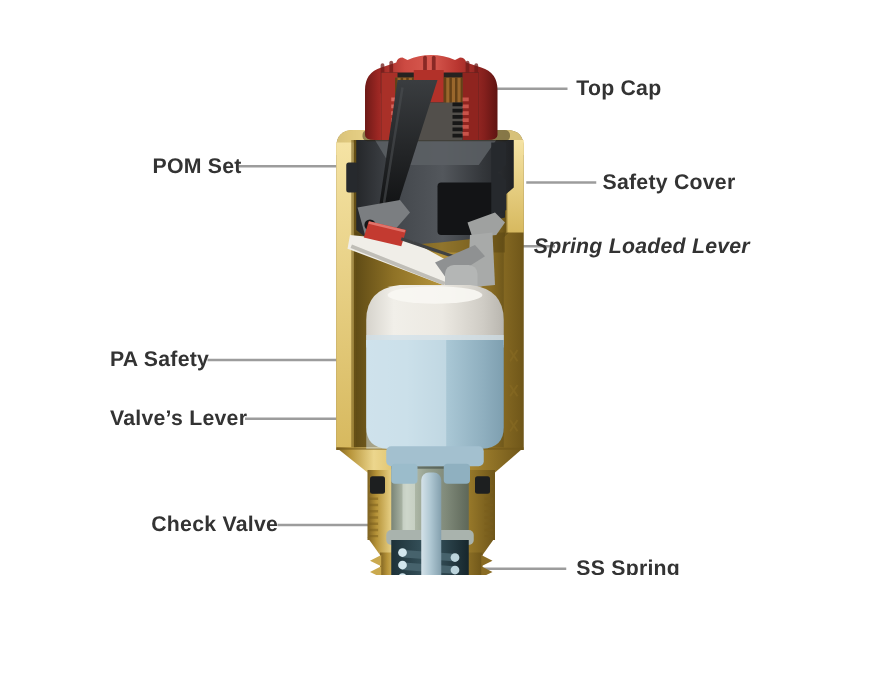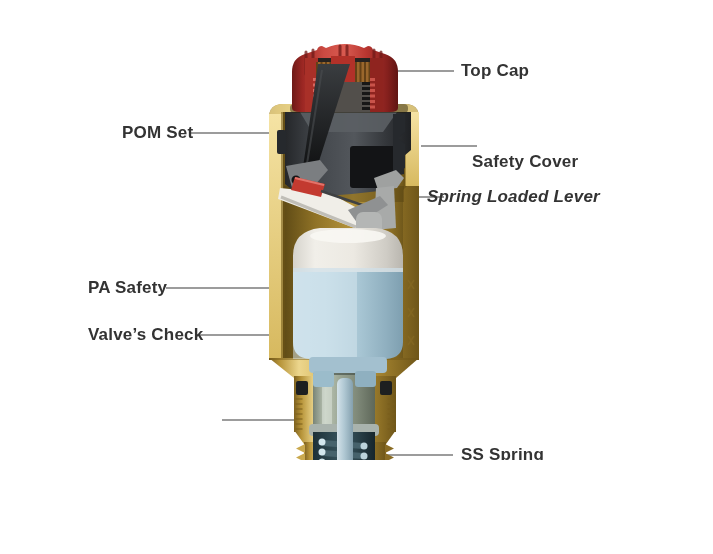--- a/index.html
+++ b/index.html
@@ -258,19 +258,20 @@
     <rect x="337" y="523" width="14" height="12" rx="4" fill="#c2c2bd"></rect>
     <line x1="318" y1="505" x2="368" y2="505" stroke="#ffffff" stroke-width="2" opacity=".5"></line>
     <ellipse cx="311" cy="511" rx="6.5" ry="7" fill="#2b2b2b"></ellipse>
     <ellipse cx="375" cy="511" rx="6.5" ry="7" fill="#2b2b2b"></ellipse>
     <ellipse cx="344" cy="527" rx="5" ry="3.5" fill="#3c3c3a"></ellipse>
   </g>
 </svg>
 
 <div class="part-label" style="left:461px;top:61px;">Top Cap</div>
 <div class="part-label" style="left:122px;top:123px;text-align:right;">POM Set</div>
-<div class="part-label" style="left:472px;top:136px;margin-top:16px;">Safety Cover</div>
+<div class="part-label" style="left:482px;top:136px;">Safety Cover</div>
 <div class="part-label" style="left:427px;top:187px;font-style:italic;">Spring Loaded Lever</div>
 <div class="part-label" style="left:88px;top:278px;">PA Safety</div>
-<div class="part-label" style="left:88px;top:325px;">Valve’s Check</div>
+<div class="part-label" style="left:88px;top:325px;">Valve’s Lever</div>
+<div class="part-label" style="left:121px;top:410px;">Check Valve</div>
 <div class="part-label" style="left:461px;top:445px;">SS Spring</div>
 
 </div>
 
 </body></html>

